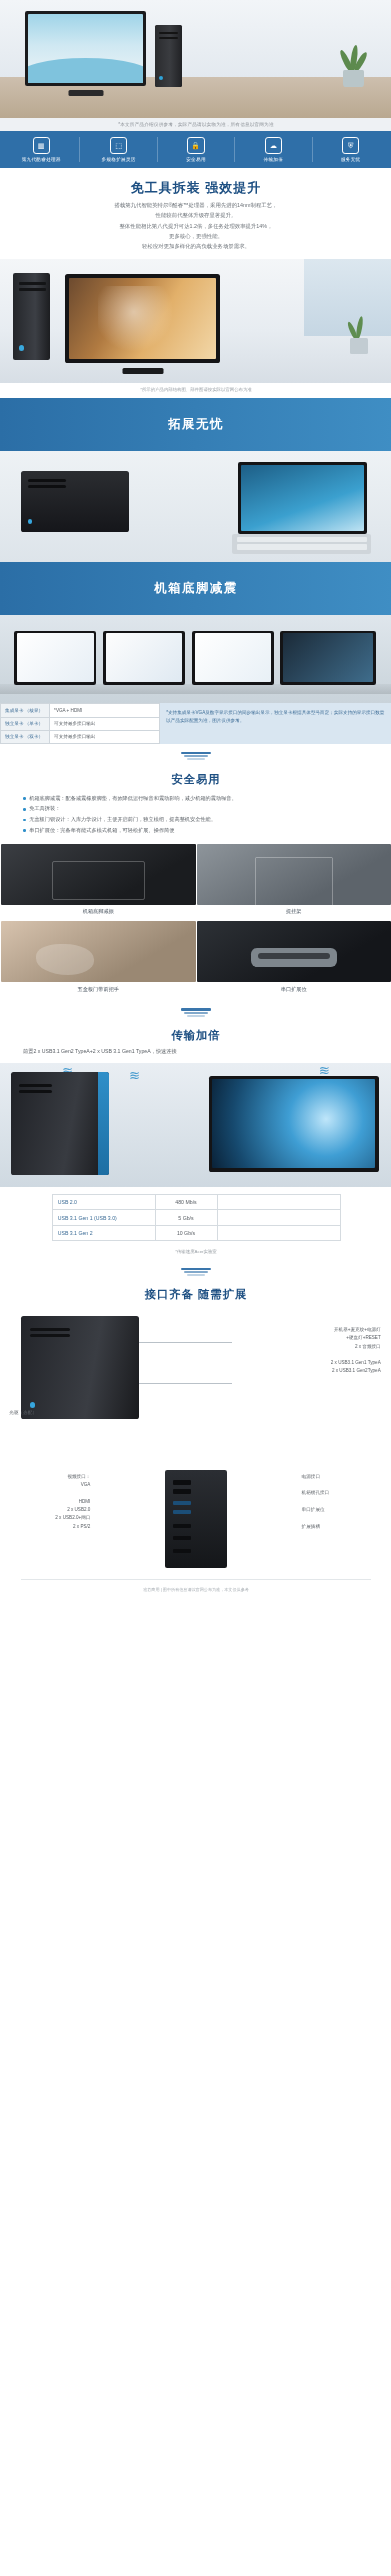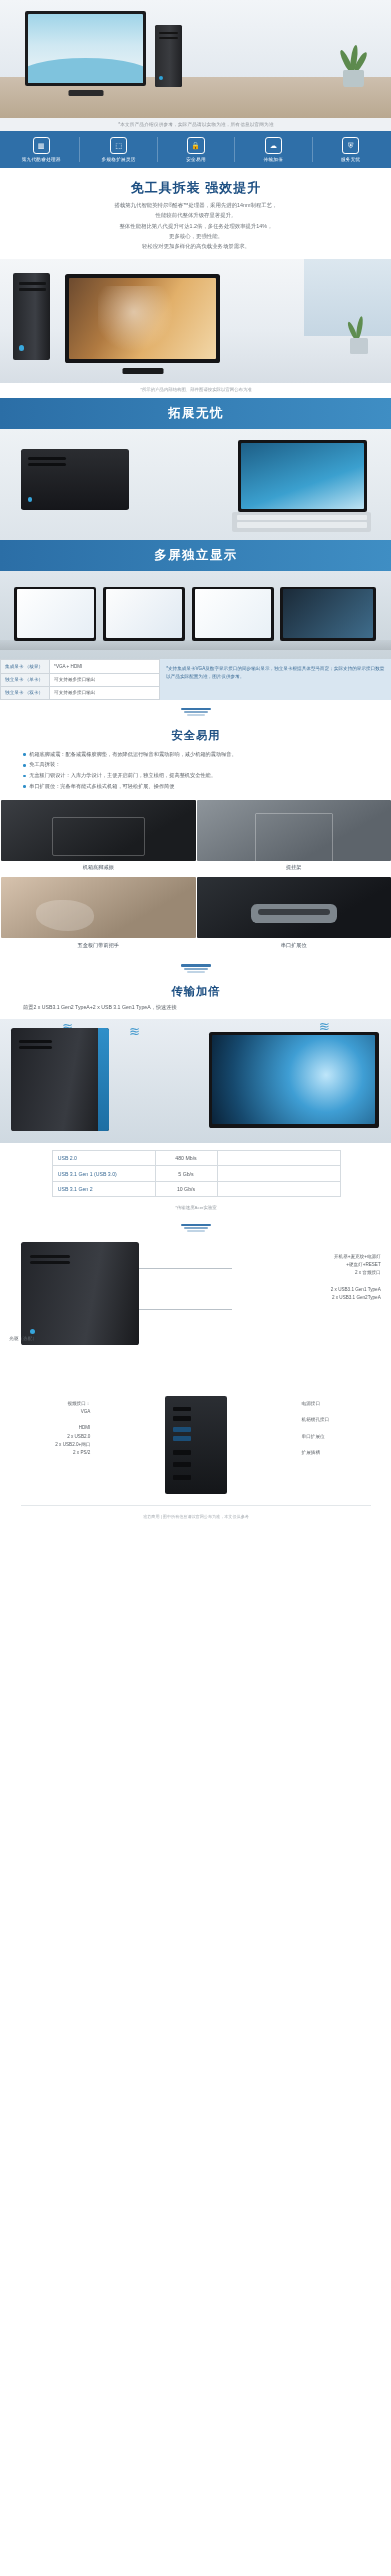--- a/index.html
+++ b/index.html
@@ -169,21 +169,21 @@
   .chart .badge .pct{font-size:11.3px;font-weight:bold;}
   .chart .badge-note{
     position:absolute;right:5.2px;top:55px;width:93px;text-align:center;font-size:4.1px;color:#9aa0a6;
   }
   .axis-line{position:absolute;left:17.5px;bottom:13.4px;width:108px;height:0.5px;background:#c9ced3;}
 
   
   .band {
     background:linear-gradient(90deg,#2b6ea6,#3f8ec4);
     color:#fff; text-align:center; font-size:12.4px; font-weight:bold;
-    letter-spacing:1.5px; padding:7px 0;
+    letter-spacing:1.5px; padding:18px 0;
   }
 
   
   .photo-exp{
     position:relative;height:111px;background:linear-gradient(180deg,#eef2f5,#dde4ea);overflow:hidden;
   }
   .photo-exp .case{
     position:absolute;left:20.6px;top:19.6px;width:108px;height:61px;
     background:linear-gradient(180deg,#2b2d31,#15161a);border-radius:2.6px;
   }
@@ -404,21 +404,21 @@
     </div>
     <div class="mon">
       <div class="scr"></div>
     </div>
     <div class="kbd">
       <i class="k"></i>
       <i class="k2"></i>
     </div>
   </div>
 
-  <div class="band">多屏独立显示</div>
+  <div class="band">机箱底脚减震</div>
   <div class="photo-multi">
     <div class="m m1">
         <div class="s"></div>
       </div>
     <div class="m m2">
         <div class="s"></div>
       </div>
     <div class="m m3">
         <div class="s"></div>
       </div>
@@ -534,20 +534,21 @@
     </tr>
   </tbody>
     </table>
   <div class="footnote">*传输速度Acer实验室</div>
 
   <div class="ribbon">
       <i></i>
       <i></i>
       <i></i>
     </div>
+  <div class="sec-title small">接口齐备 随需扩展</div>
 
   <div class="portsdiag">
     <div class="pic">
       <i class="g"></i>
       <i class="g2"></i>
       <i class="led"></i>
     </div>
     <div class="leader" style="left:139px;top:36px;width:93px;"></div>
     <div class="leader" style="left:139px;top:77px;width:93px;"></div>
     <div class="lbl r" style="top:20.6px;">开机器+麦克纹+电源灯

